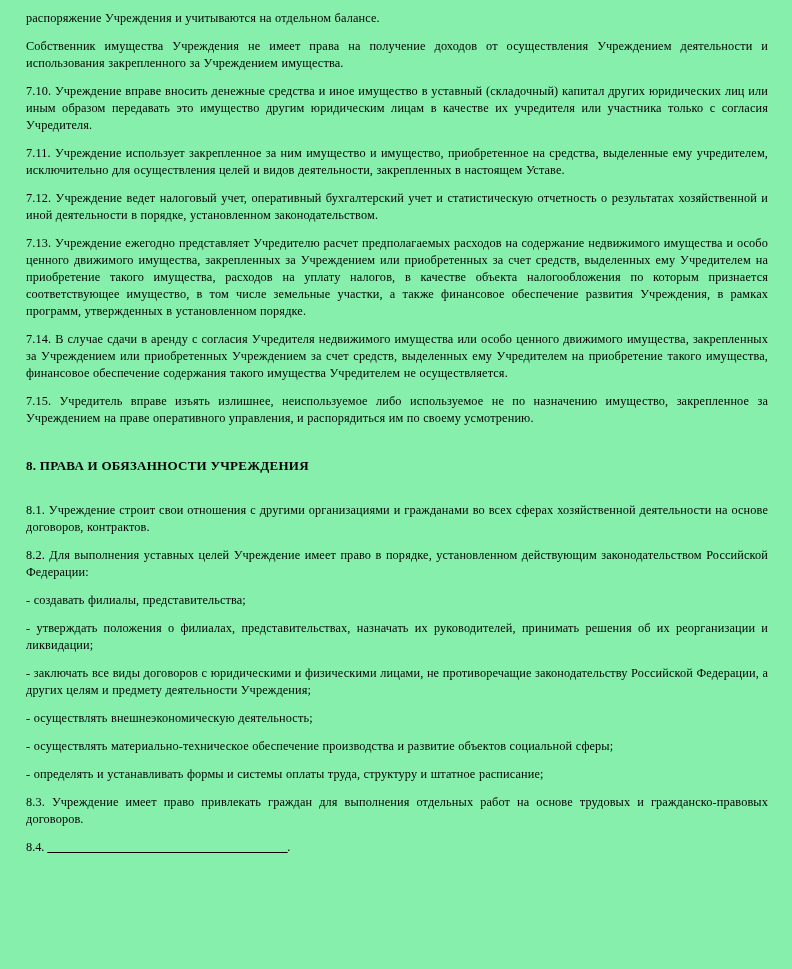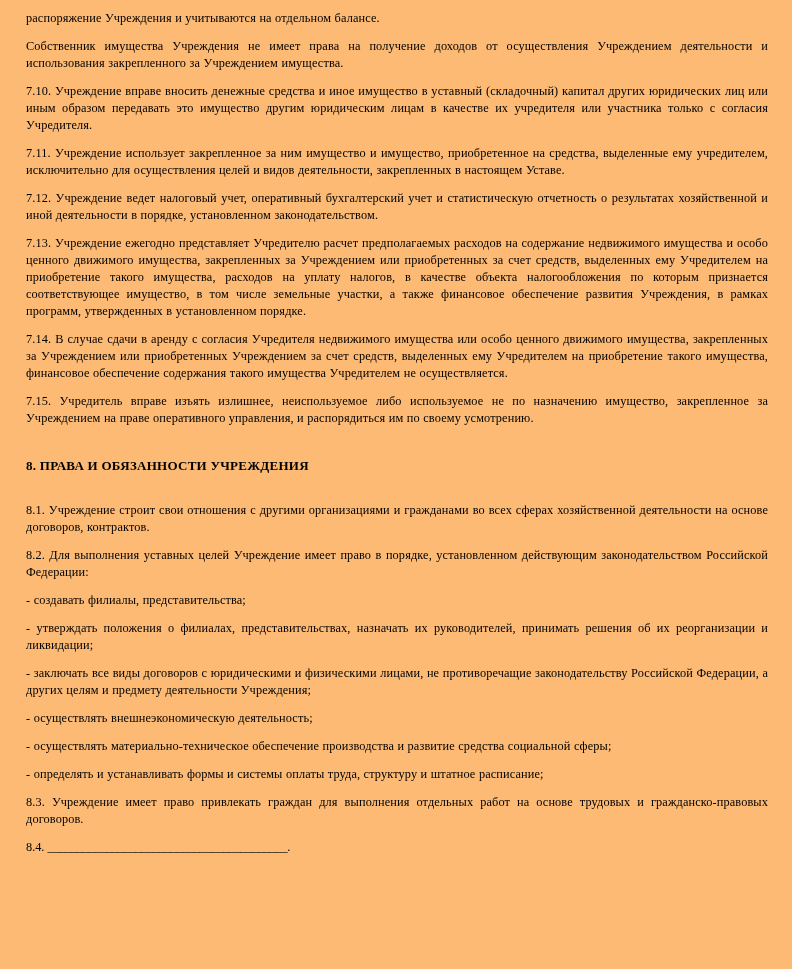--- a/index.html
+++ b/index.html
@@ -16,21 +16,21 @@
     font-family: "Liberation Serif", "DejaVu Serif", serif;
     color: #000000;
     -webkit-font-smoothing: antialiased;
   }
 
   .page {
     box-sizing: border-box;
     width: 792px;
     height: 969px;
     padding: 10px 24px 0 26px;
-    background: #fdba74;
+    background: #86efac;
   }
 
   .doc-body {
     width: 742px;
   }
 
   
   .para {
     margin: 0 0 11px 0;
     font-size: 12.3px;
@@ -68,20 +68,21 @@
   .fill-line {
     margin: 0;
     font-size: 12.3px;
     line-height: 17px;
     text-align: left;
     white-space: pre;
   }
 
   .blank-rule {
     letter-spacing: -0.3px;
+    text-decoration: underline;
   }
 </style>
 </head>
 <body>
 
 <div class="page">
   <div class="doc-body">
 
     <p class="para">распоряжение Учреждения и учитываются на отдельном балансе.</p>
 
@@ -107,21 +108,21 @@
 
     <p class="para dash-item">- создавать филиалы, представительства;</p>
 
     <p class="para dash-item">- утверждать положения о филиалах, представительствах, назначать их руководителей, принимать решения об их реорганизации и ликвидации;</p>
 
     <p class="para dash-item">- заключать все виды договоров с юридическими и физическими лицами, не противоречащие законодательству Российской Федерации, а других целям и предмету деятельности Учреждения;</p>
 
 
     <p class="para dash-item">- осуществлять внешнеэкономическую деятельность;</p>
 
-    <p class="para dash-item">- осуществлять материально-техническое обеспечение производства и развитие средства социальной сферы;</p>
+    <p class="para dash-item">- осуществлять материально-техническое обеспечение производства и развитие объектов социальной сферы;</p>
 
     <p class="para dash-item">- определять и устанавливать формы и системы оплаты труда, структуру и штатное расписание;</p>
 
 
     <p class="para clause">8.3. Учреждение имеет право привлекать граждан для выполнения отдельных работ на основе трудовых и гражданско-правовых договоров.</p>
 
     <p class="fill-line"><span>8.4.</span> <span class="blank-rule">_________________________________________</span><span>.</span></p>
 
   </div>
 </div>

